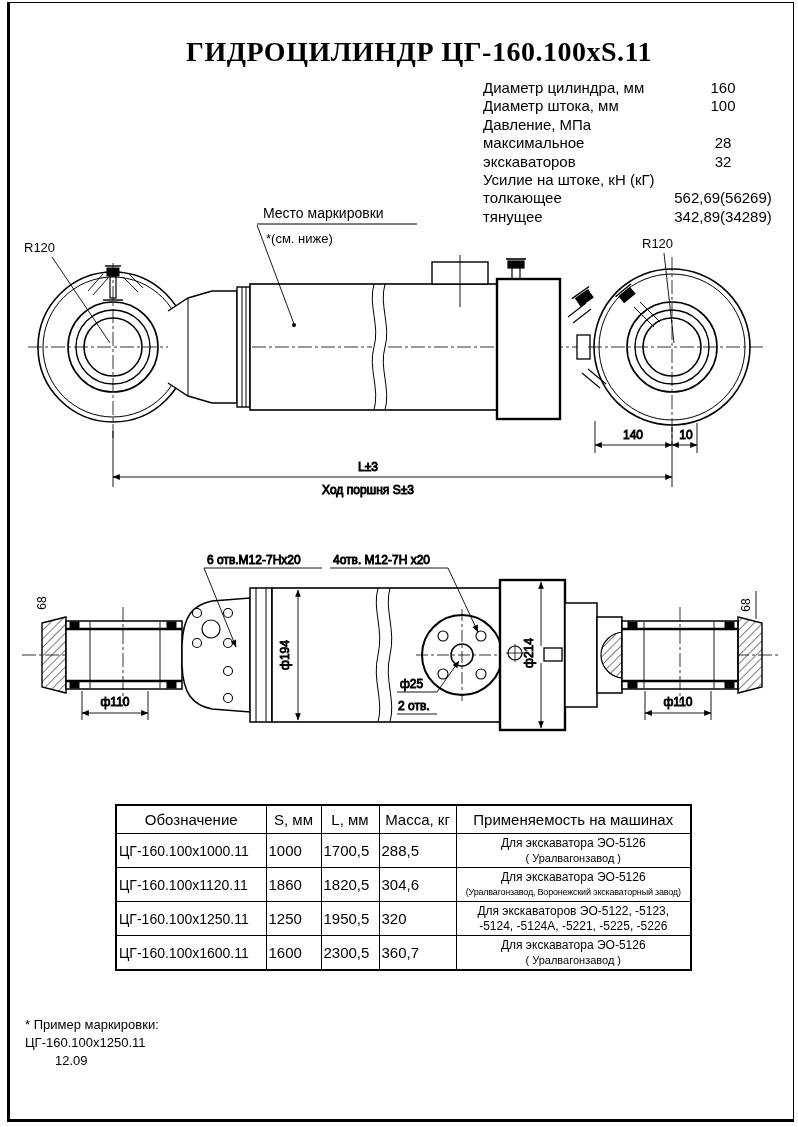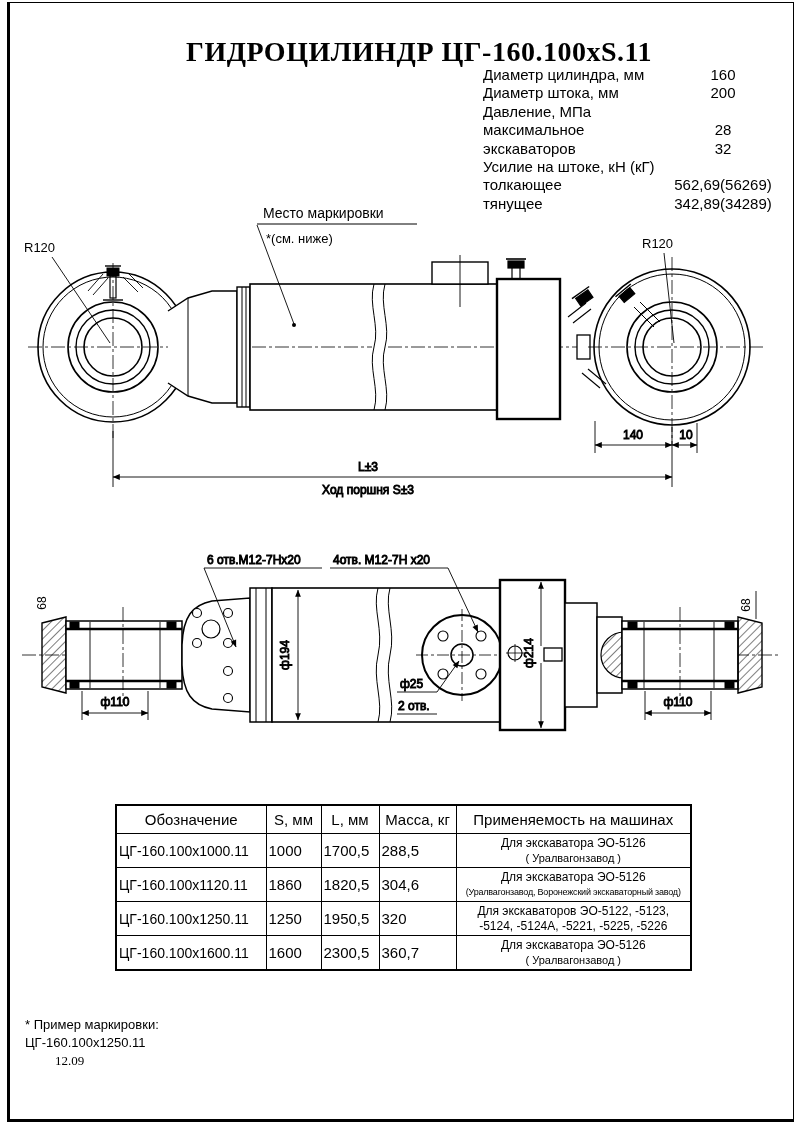--- a/index.html
+++ b/index.html
@@ -3,59 +3,59 @@
 <meta charset="utf-8">
 <style>
   html,body{margin:0;padding:0;background:#e8e8e8;}
   .sheet{position:relative;width:798px;height:1127px;background:#fff;overflow:hidden;
          font-family:"Liberation Sans", sans-serif;color:#000;}
   .frame{position:absolute;left:7px;top:2px;right:4px;bottom:5px;
          border:1px solid #000;border-left-width:3px;border-bottom-width:3px;pointer-events:none;}
   .title{position:absolute;left:0;right:0;top:36px;text-align:center;
          font-family:"Liberation Serif", serif;font-weight:bold;font-size:28px;letter-spacing:0.5px;padding-left:40px;}
   
-  .specs{position:absolute;left:483px;top:66px;width:308px;font-size:15px;line-height:18.4px;}
+  .specs{position:absolute;left:483px;top:79px;width:308px;font-size:15px;line-height:18.4px;}
   .spec-row{display:flex;}
   .spec-row .lbl{flex:1;}
   .spec-row .val{width:136px;text-align:center;flex:none;}
   
   .dview{position:absolute;left:0;}
   svg text{font-family:"Liberation Sans", sans-serif;fill:#000;}
   
   table.spec-table{position:absolute;left:115px;top:804px;border-collapse:collapse;
         border:2px solid #000;table-layout:fixed;}
   table.spec-table td,table.spec-table th{border:1px solid #000;padding:0 2px;overflow:hidden;}
   table.spec-table th{font-weight:normal;font-size:15px;height:27px;}
   td.des{font-size:14px;text-align:left;padding-left:4px;height:33px;}
   td.num{font-size:15px;text-align:left;}
   td.app{text-align:center;vertical-align:middle;padding:0;}
   .app1{font-size:12px;line-height:15px;}
   .app2{font-size:11px;line-height:14px;}
   .app2.sz9{font-size:9px;letter-spacing:-0.2px;}
   .app2.sz12{font-size:12px;}
   
   .footnote{position:absolute;left:25px;top:1016px;font-size:13px;line-height:18px;}
-  .footnote .ind{margin-left:30px;font-family:Liberation Serif, serif;}
+  .footnote .ind{margin-left:30px;}
 </style>
 </head>
 <body>
 
 <div class="sheet">
   <div class="frame"></div>
 
   <div class="title">ГИДРОЦИЛИНДР ЦГ-160.100xS.11</div>
 
   <div class="specs">
     <div class="spec-row">
         <span class="lbl">Диаметр цилиндра, мм</span>
         <span class="val">160</span>
       </div>
     <div class="spec-row">
         <span class="lbl">Диаметр штока, мм</span>
-        <span class="val">200</span>
+        <span class="val">100</span>
       </div>
     <div class="spec-row">
         <span class="lbl">Давление, МПа</span>
         <span class="val"></span>
       </div>
     <div class="spec-row">
         <span class="lbl">максимальное</span>
         <span class="val">28</span>
       </div>
     <div class="spec-row">

